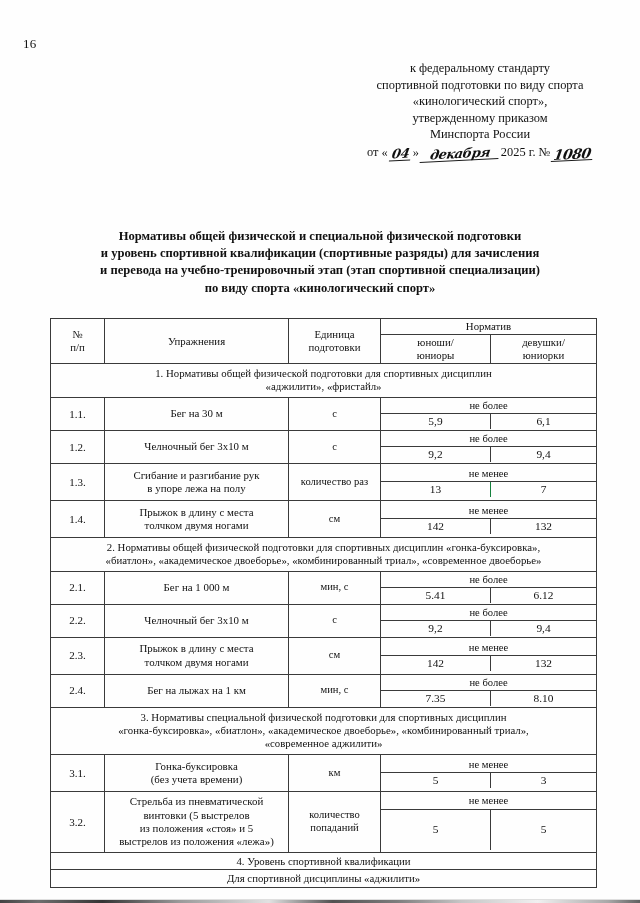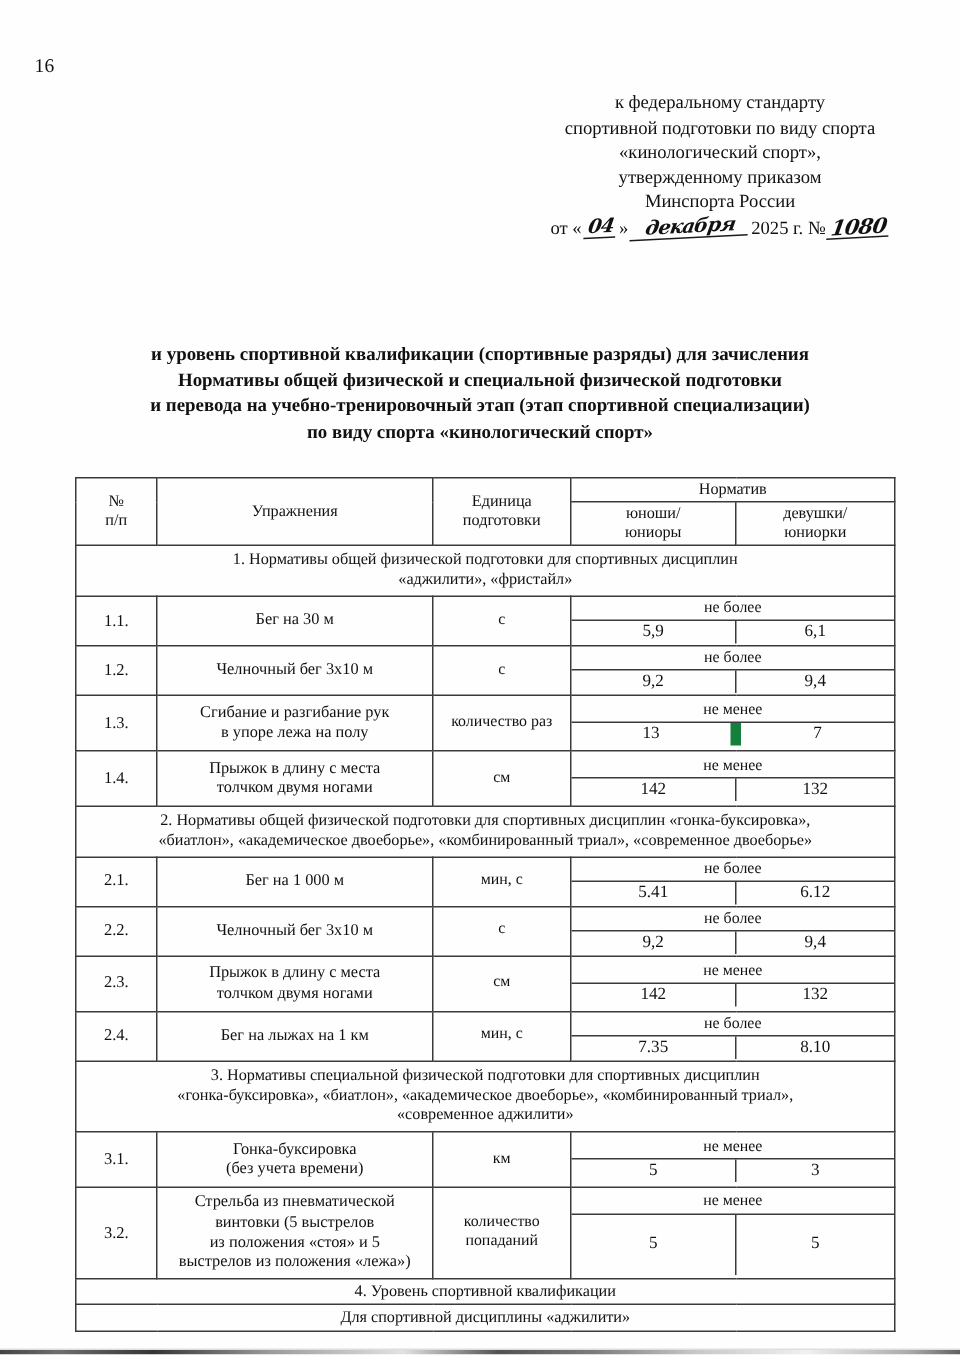--- a/index.html
+++ b/index.html
@@ -43,21 +43,21 @@
     width: 290px;
     text-align: center;
     font-size: 12.4px;
     line-height: 16.6px;
   }
   .approval div { white-space: nowrap; }
 
   .date-line {
     margin-top: 1px;
     display: flex;
-    align-items: center;
+    align-items: flex-end;
     justify-content: center;
     gap: 2px;
     white-space: nowrap;
   }
   .hand {
     font-family: "DejaVu Serif", serif;
     font-style: italic;
     font-weight: 700;
     letter-spacing: -0.6px;
     border-bottom: 1px solid #1a1a1a;
@@ -164,22 +164,22 @@
       <span>от «</span>
       <span class="hand hand-day">04</span>
       <span>»</span>
       <span class="hand hand-month">декабря</span>
       <span>2025 г. №</span>
       <span class="hand hand-num">1080</span>
     </div>
   </div>
 
   <div class="doc-title">
+    <div>Нормативы общей физической и специальной физической подготовки</div>
     <div>и уровень спортивной квалификации (спортивные разряды) для зачисления</div>
-    <div>Нормативы общей физической и специальной физической подготовки</div>
     <div>и перевода на учебно-тренировочный этап (этап спортивной специализации)</div>
     <div>по виду спорта «кинологический спорт»</div>
   </div>
 
   <table class="norm-table">
     <colgroup>
       <col class="c-num">
         <col class="c-ex">
         <col class="c-unit">
         <col class="c-m">
@@ -257,21 +257,21 @@
         <td class="exercise">
           <div>Сгибание и разгибание рук</div>
           <div>в упоре лежа на полу</div>
         </td>
         <td class="unitcell">
           <div>количество раз</div>
         </td>
         <td colspan="2" style="padding:0">
           <div class="norm-top">не менее</div>
           <div style="display:flex">
-            <div class="val" style="flex:110 0 0;border-right:7px solid #15803d">13</div>
+            <div class="val" style="flex:110 0 0;border-right:1px solid #15803d">13</div>
             <div class="val" style="flex:106 0 0">7</div>
           </div>
         </td>
       </tr>
 
       <tr class="r-tall">
         <td class="numcell">1.4.</td>
         <td class="exercise">
           <div>Прыжок в длину с места</div>
           <div>толчком двумя ногами</div>

